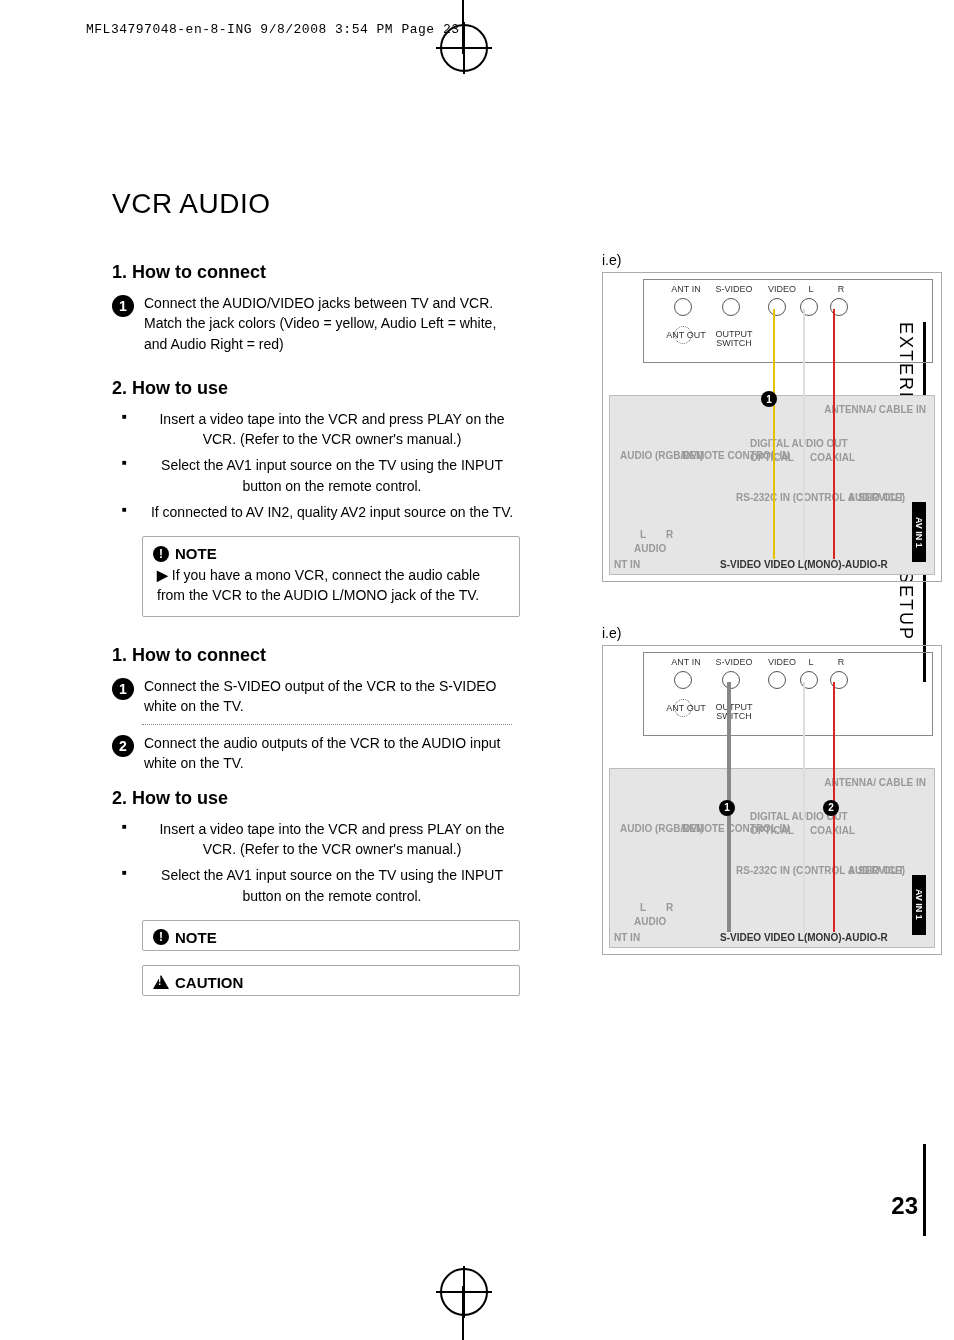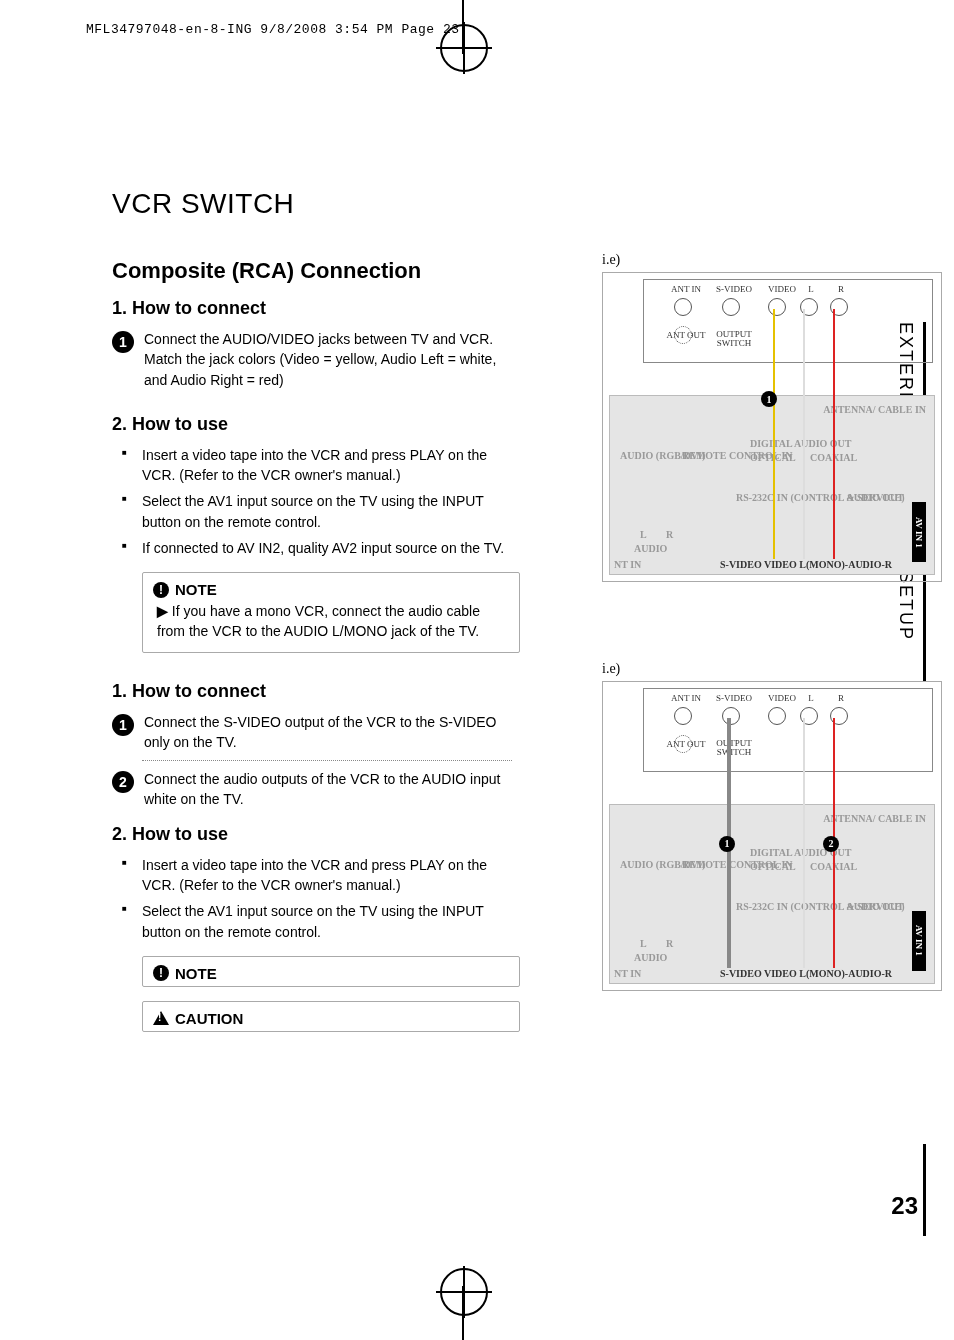--- a/index.html
+++ b/index.html
@@ -20,26 +20,26 @@
   .side-line-bottom{position:absolute; right:28px; bottom:104px; width:3px; height:92px; background:#000;}
   .page-num{ position:absolute; right:36px; bottom:120px; font-size:24px; font-weight:700;}
 
   .content { position:absolute; left:112px; top:188px; width:770px;}
   .h1 { font-size:28px; font-weight:400; letter-spacing:0.5px; margin-bottom:28px;}
   .h2 { font-size:22px; font-weight:700; margin-bottom:14px; margin-top:10px;}
   .h2b{ font-size:22px; font-weight:700; margin-bottom:14px; margin-top:36px;}
   .h2b .sub{font-size:16px; font-weight:700;}
   .h3 { font-size:18px; font-weight:700; margin-top:14px; margin-bottom:10px;}
   .left-col { width:410px; float:left;}
-  .right-col { width:280px; float:right; padding-top:4px;font-family:Liberation Serif, serif;}
+  .right-col { width:280px; float:right; padding-top:4px;}
   .clear{clear:both;}
   .num-row { display:flex; gap:10px; margin:8px 0;}
   .num-bullet { flex:0 0 22px; height:22px; border-radius:50%; background:#000; color:#fff; font-size:14px; font-weight:700; display:flex; align-items:center; justify-content:center; margin-top:2px;}
   .num-txt { font-size:14px; line-height:1.45;}
-  ul.bul { list-style:none; padding-left:30px;}
+  ul.bul { list-style:none; padding-left:30px;text-align:center;}
   ul.bul li{ position:relative; font-size:14px; line-height:1.45; margin:6px 0; padding-left:0;}
   ul.bul li::before{ content:"■"; position:absolute; left:-20px; top:2px; font-size:8px;}
   .note-box { border:1px solid #aaa; border-radius:2px; margin:14px 0 4px 30px; width:378px; padding:0;}
   .note-title{ display:flex; align-items:center; gap:6px; padding:8px 10px 4px 10px; font-size:15px; font-weight:700;}
   .note-title .ico{ width:16px; height:16px; border-radius:50%; background:#000; color:#fff; font-size:12px; display:flex; align-items:center; justify-content:center; font-weight:700;}
   .note-title .ico-tri{ width:0; height:0; border-left:8px solid transparent; border-right:8px solid transparent; border-bottom:14px solid #000; position:relative;}
   .note-title .ico-tri::after{content:"!"; position:absolute; left:-3px; top:1px; color:#fff; font-size:10px; font-weight:700;}
   .note-body{ padding:0 14px 10px 14px; font-size:14px; line-height:1.4;}
   .note-body .arrow{font-weight:700; margin-right:4px;}
   .dotted-sep{border:none; border-top:1px dotted #888; margin:8px 0 8px 30px; width:370px;}
@@ -72,24 +72,23 @@
   <div class="crop-b-circle"></div>
   <div class="crop-b-cross-h"></div>
   <div class="crop-b-cross-v"></div>
 
   <div class="side-line-top"></div>
   <div class="side-tab">EXTERNAL EQUIPMENT SETUP</div>
   <div class="side-line-bottom"></div>
   <div class="page-num">23</div>
 
   <div class="content">
-    <div class="h1">VCR SWITCH</div>
+    <div class="h1">VCR AUDIO</div>
 
     <div class="left-col">
-      <div class="h2">Composite (RCA) Connection</div>
       <div class="h3">1. How to connect</div>
       <div class="num-row">
         <div class="num-bullet">1</div>
         <div class="num-txt">Connect the AUDIO/VIDEO jacks between TV and VCR. Match the jack colors (Video = yellow, Audio Left = white, and Audio Right = red)</div>
       </div>
       <div class="h3" style="margin-top:24px">2. How to use</div>
       <ul class="bul">
         <li>Insert a video tape into the VCR and press PLAY on the VCR. (Refer to the VCR owner's manual.)</li>
         <li>Select the AV1 input source on the TV using the INPUT button on the remote control.</li>
         <li>If connected to AV IN2, quality AV2 input source on the TV.</li>
@@ -143,21 +142,21 @@
         <div style="position:absolute; top:118px; left:158px; width:16px; height:16px; background:#000; border-radius:50%; color:#fff; font-size:10px; display:flex; align-items:center; justify-content:center; font-weight:700;">1</div>
       </div>
     </div>
     <div class="clear"></div>
 
     <div class="section2">
       <div class="left-col">
         <div class="h3">1. How to connect</div>
         <div class="num-row">
           <div class="num-bullet">1</div>
-          <div class="num-txt">Connect the S-VIDEO output of the VCR to the S-VIDEO only on the TV.</div>
+          <div class="num-txt">Connect the S-VIDEO output of the VCR to the S-VIDEO white on the TV.</div>
         </div>
         <hr class="dotted-sep">
         <div class="num-row">
           <div class="num-bullet">2</div>
           <div class="num-txt">Connect the audio outputs of the VCR to the AUDIO input white on the TV.</div>
         </div>
         <div class="h3">2. How to use</div>
         <ul class="bul">
           <li>Insert a video tape into the VCR and press PLAY on the VCR. (Refer to the VCR owner's manual.)</li>
           <li>Select the AV1 input source on the TV using the INPUT button on the remote control.</li>

